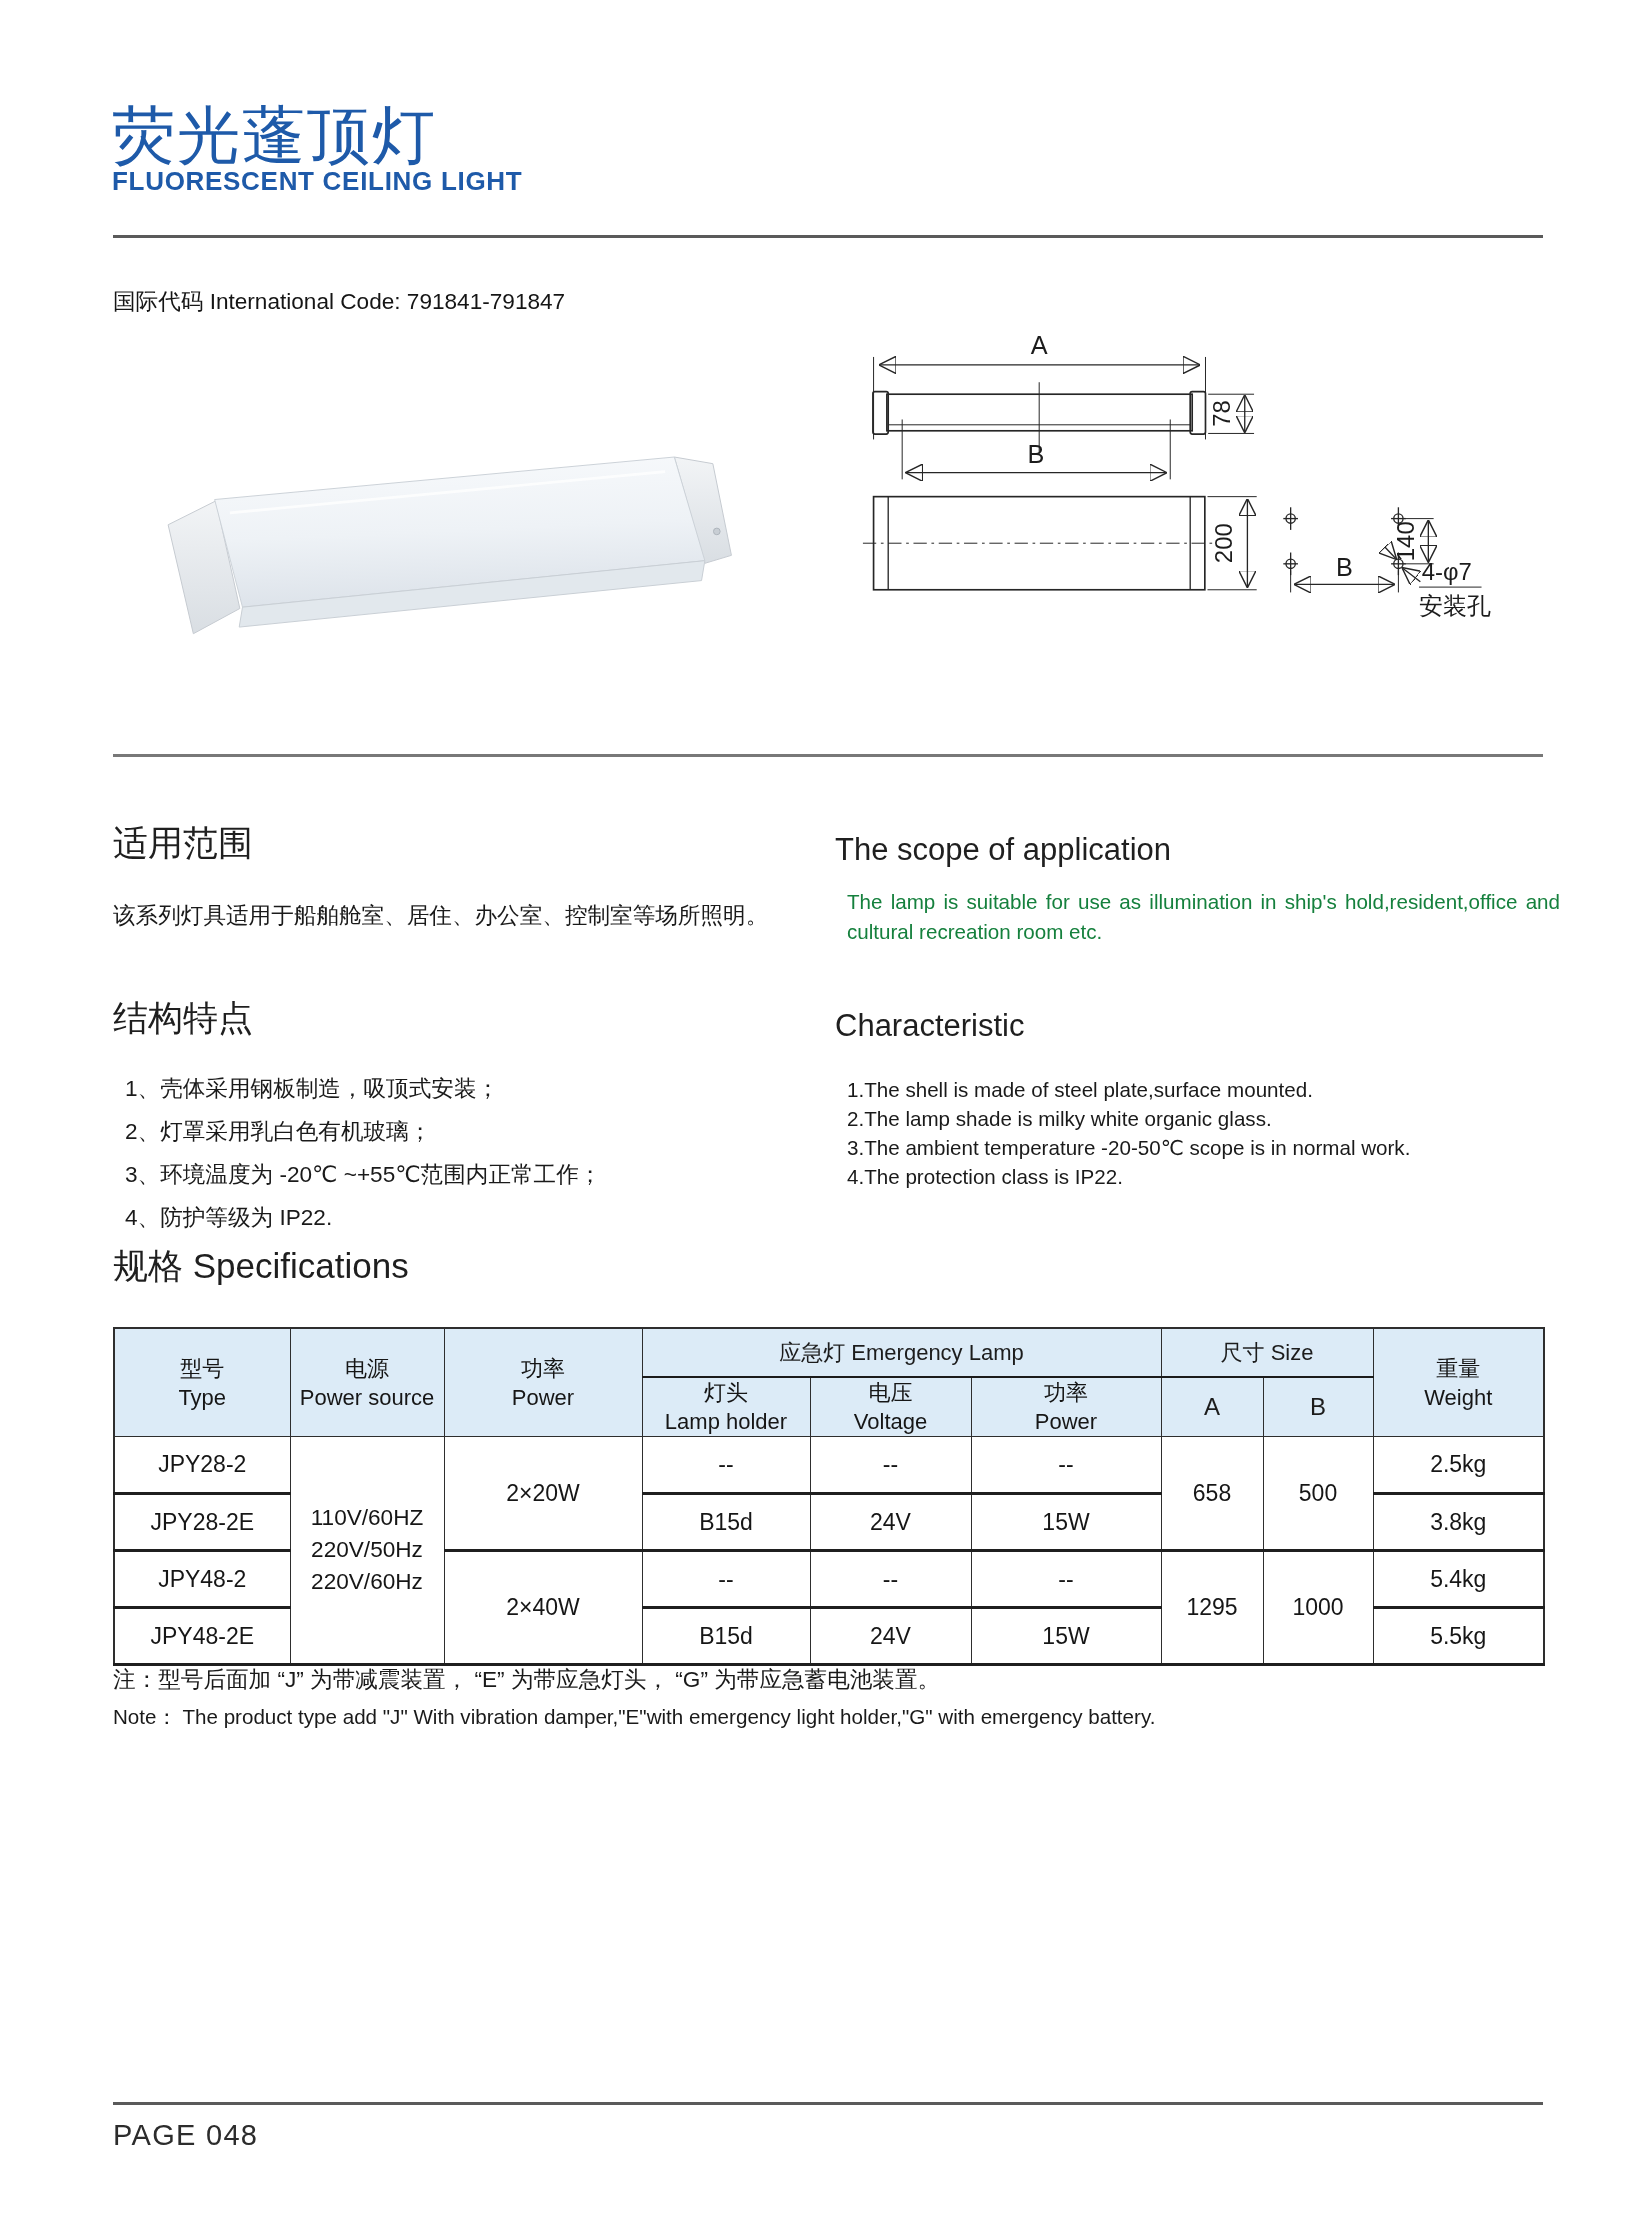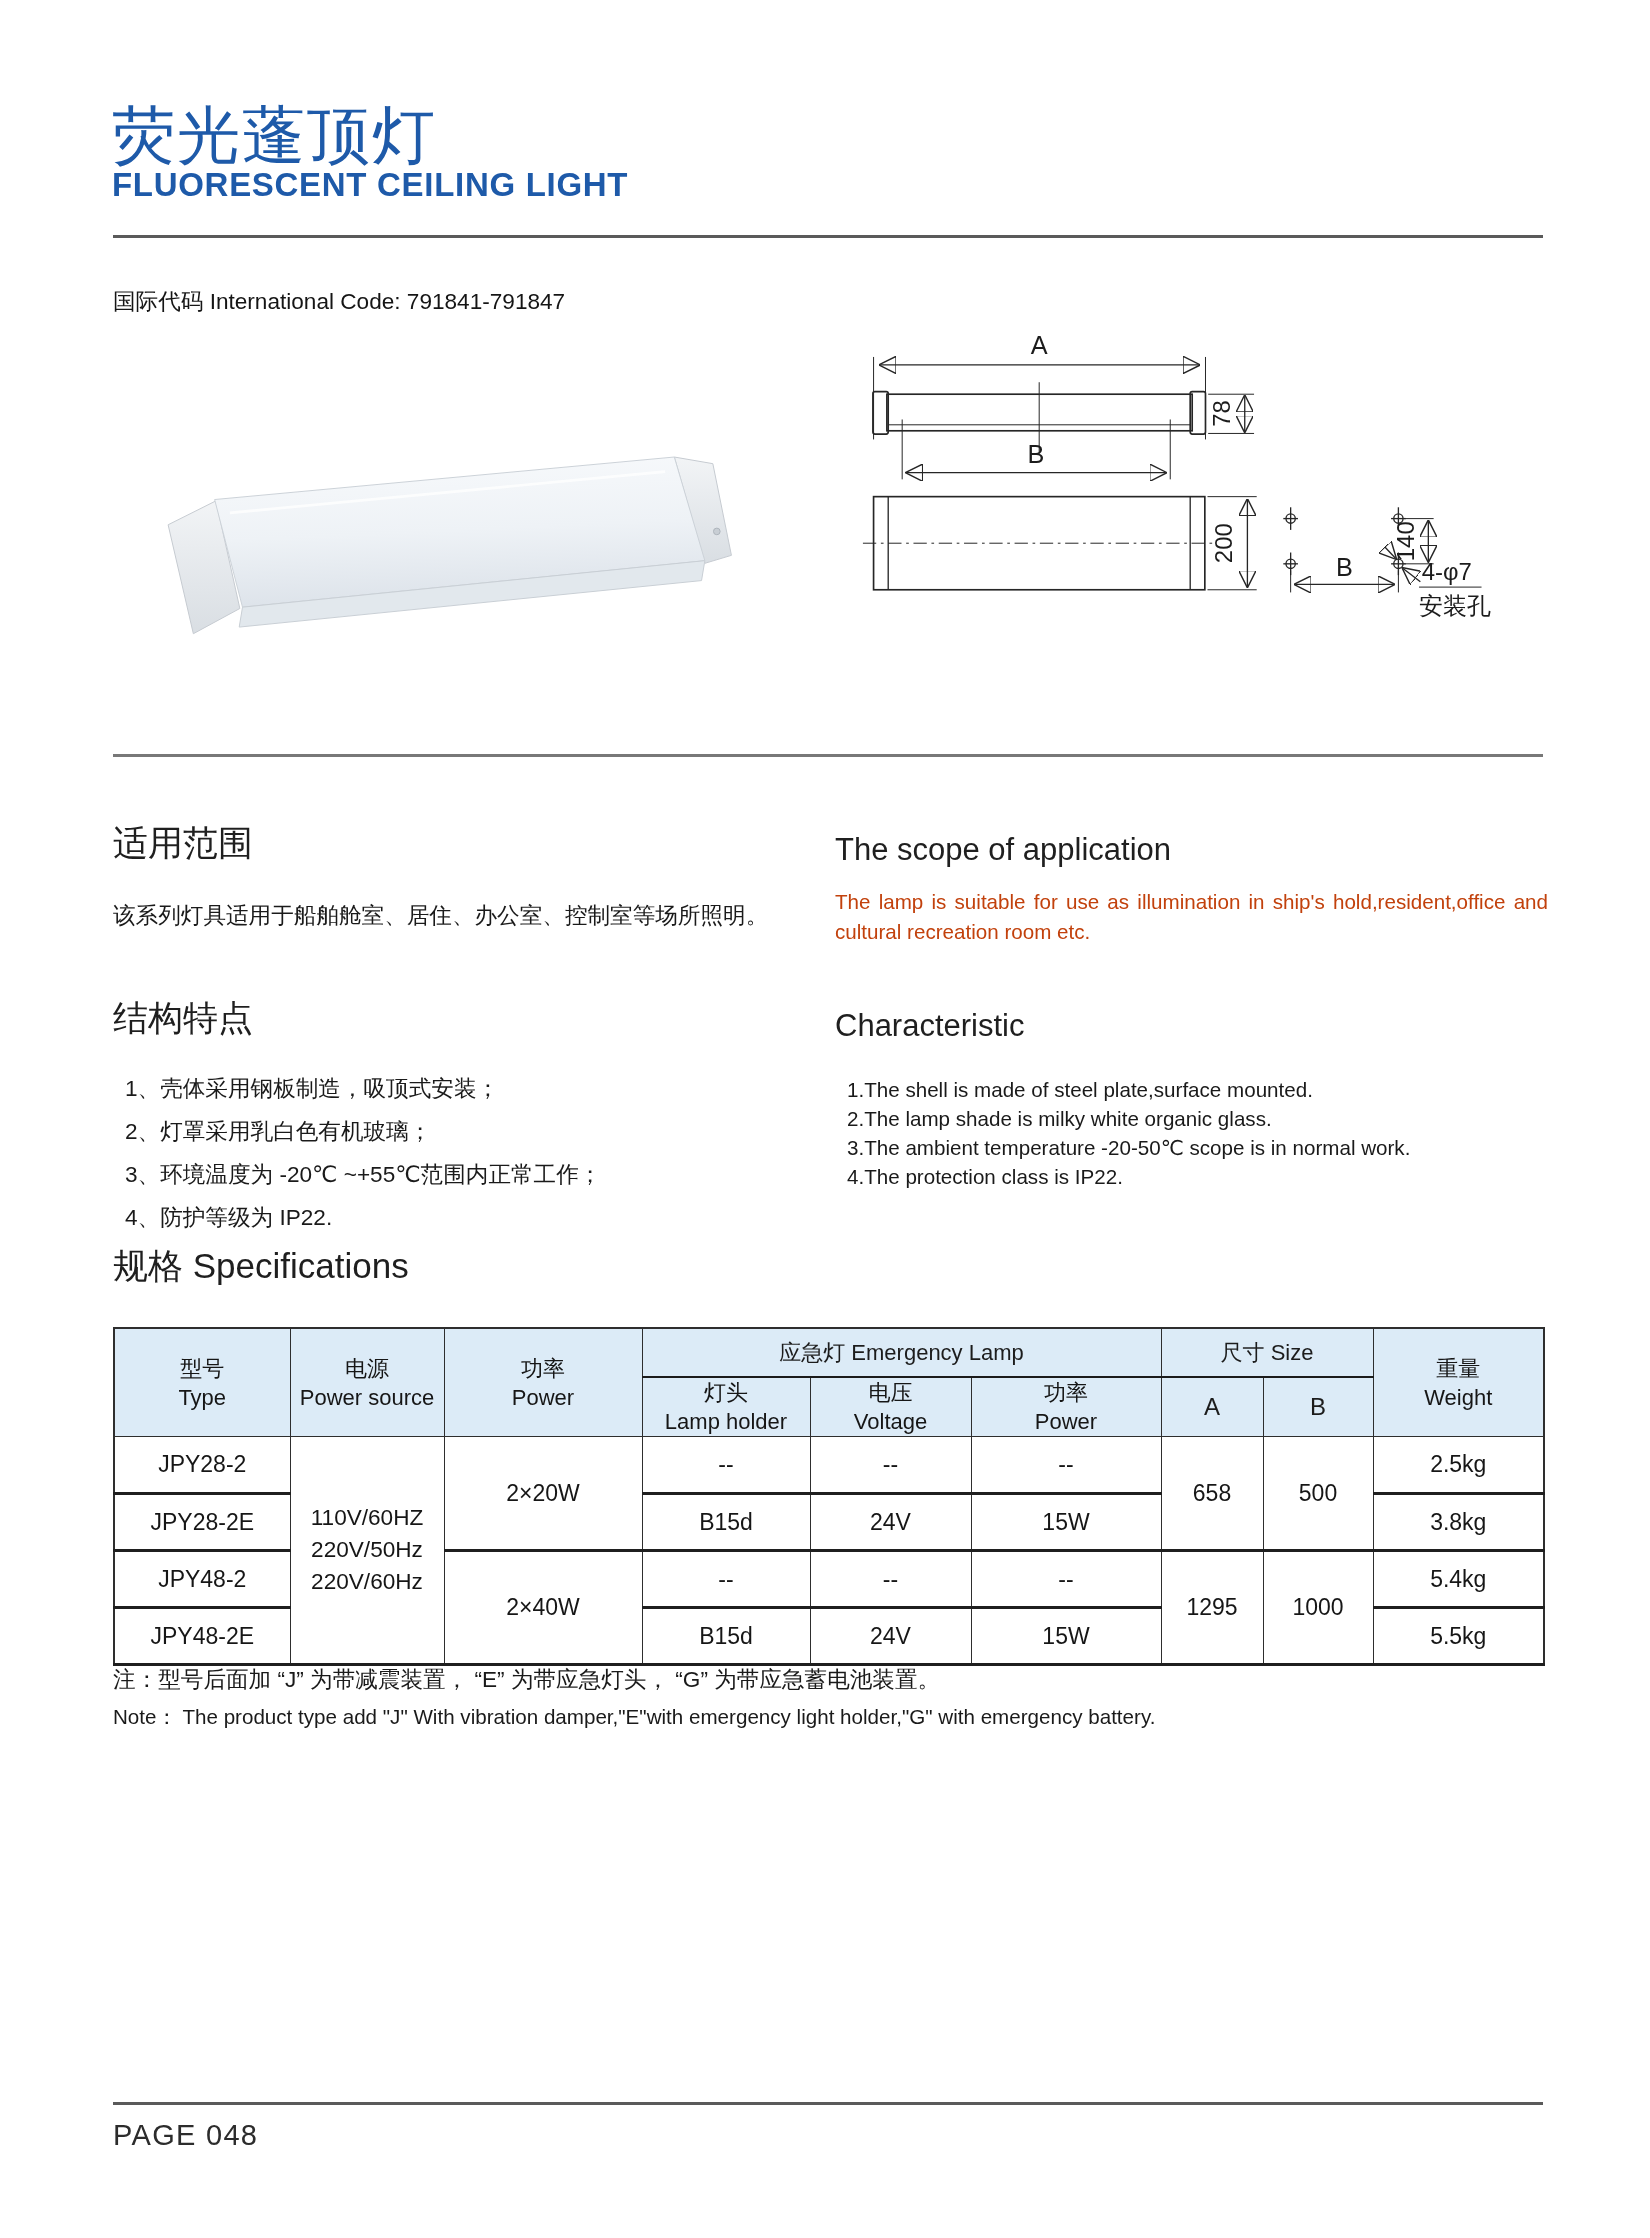--- a/index.html
+++ b/index.html
@@ -2,30 +2,30 @@
 <html style="font-size:10.6px"><head>
 <meta charset="utf-8">
 <style>
   html,body{margin:0;padding:0;background:#ffffff;}
   .page{position:relative;width:1650px;height:2239px;background:#ffffff;overflow:hidden;
         font-family:"Liberation Sans","DejaVu Sans",sans-serif;color:#1c1c1c;}
   .abs{position:absolute;}
 
   
   .title-zh{left:112px;top:104px;font-size:63px;line-height:1;color:#1e5aa9;font-weight:500;letter-spacing:2px;}
-  .title-en{left:112px;top:168px;font-size:33px;line-height:1;color:#1e5aa9;font-weight:600;letter-spacing:0.7px;}
+  .title-en{left:112px;top:168px;font-size:26px;line-height:1;color:#1e5aa9;font-weight:600;letter-spacing:0.7px;}
   .rule{left:113px;width:1430px;height:3.3px;background:#5a5a5a;}
   .rule2{background:#787878;}
   .intl{left:113px;top:291px;font-size:22.6px;line-height:1;color:#151515;}
 
   
   .sec-zh{font-size:35px;line-height:1;color:#1f1f1f;font-weight:500;}
   .sec-en{font-size:31px;line-height:1;color:#1f1f1f;font-weight:500;}
   .body-zh{font-size:22.6px;line-height:1.5;color:#1a1a1a;}
-  .body-en{font-size:20.6px;line-height:30px;color:#c2410c;text-align:justify;}
+  .body-en{font-size:20.6px;line-height:30px;color:#15803d;text-align:justify;margin-left:12px;}
   .list{list-style:none;margin:12px;padding:0;}
   .list-zh li{font-size:22.6px;line-height:43px;color:#1a1a1a;}
   .list-en li{font-size:20.6px;line-height:29px;color:#1a1a1a;}
 
   
   .spec-wrap{left:113px;top:1327px;width:1143px;}
   table.spec{width:1430px;table-layout:fixed;border-collapse:collapse;background:#ffffff;
              border:2px solid #2e2e2e;border-bottom:3.3px solid #1f1f1f;}
   table.spec th,table.spec td{border-left:1.3px solid #2e2e2e;border-right:1.3px solid #2e2e2e;
              text-align:center;vertical-align:middle;padding:0;}

